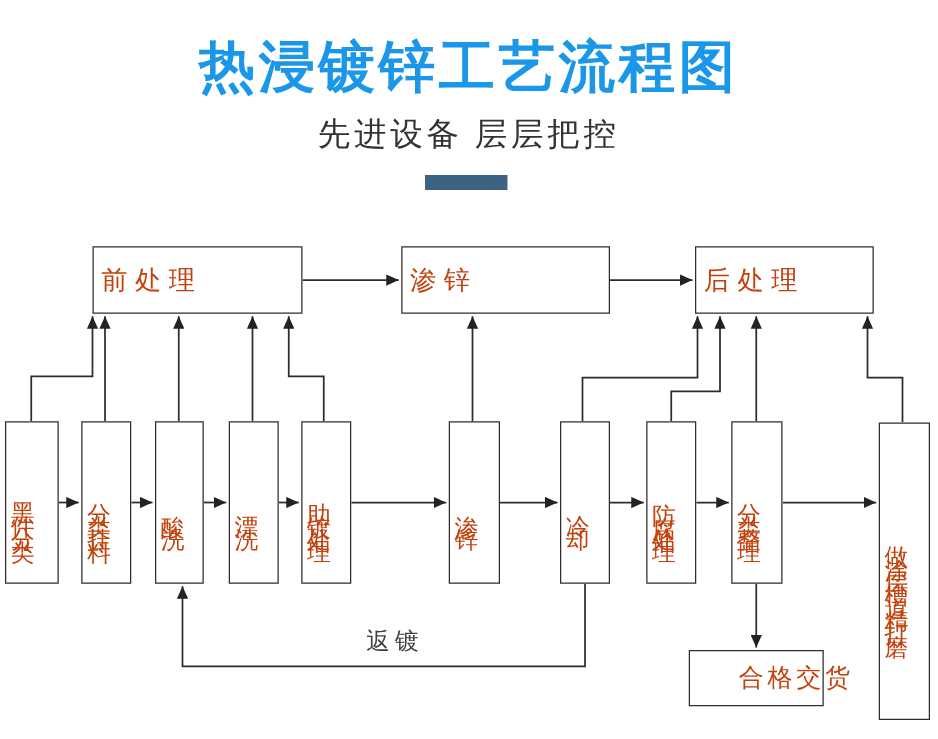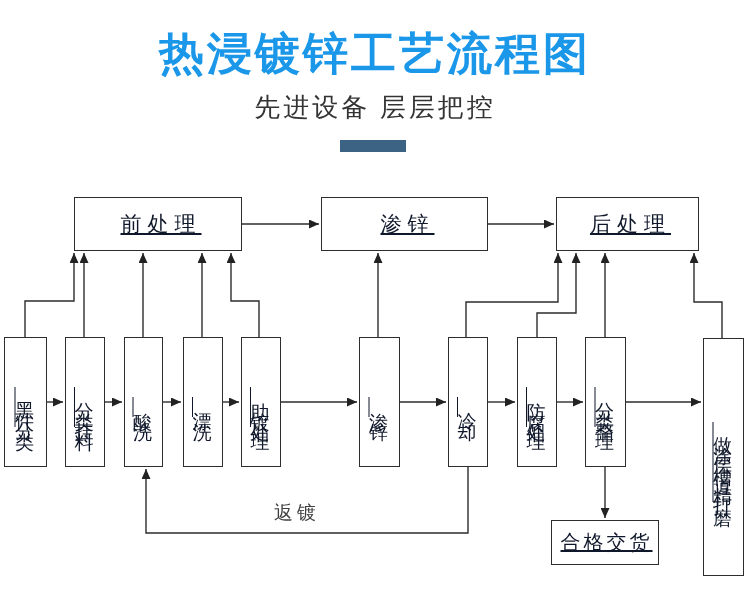--- a/index.html
+++ b/index.html
@@ -7,27 +7,27 @@
         font-family:"Liberation Sans",sans-serif;}
   
   .title{position:absolute;top:24px;left:0;width:100%;text-align:center;
          font-size:45px;font-weight:700;color:#1a97e8;letter-spacing:3px;}
   .subtitle{position:absolute;top:90px;left:0;width:100%;text-align:center;
             font-size:26px;color:#333;letter-spacing:3px;font-family:Liberation Serif, serif;}
   .divider{position:absolute;left:340px;top:140px;width:66px;height:12px;background:#3d6384;}
   
   #connectors{position:absolute;left:0;top:0;z-index:1;}
   .box{position:absolute;z-index:2;box-sizing:border-box;background:#fff;
-       border:1.5px solid #2d2d2d;display:flex;align-items:center;justify-content:center;
-       color:#0f172a;font-family:"DejaVu Serif","Liberation Serif",serif;text-decoration:underline;}
+       border:1.5px solid #2d2d2d;display:flex;align-items:center;justify-content:flex-start;
+       color:#c2410c;font-family:"DejaVu Serif","Liberation Serif",serif;}
   .hbox span{font-size:21px;letter-spacing:6px;padding-left:6px;white-space:nowrap;}
   .vbox span{writing-mode:vertical-rl;text-orientation:upright;
              font-size:19px;letter-spacing:10px;padding-top:10px;}
-  .small span{font-size:20px;letter-spacing:3px;padding-left:3px;}
-  .loop-label{position:absolute;left:255px;top:500px;width:84px;z-index:2;text-align:center;
+  .small span{font-size:20px;letter-spacing:3px;padding-left:3px;margin-left:36px;}
+  .loop-label{position:absolute;left:255px;top:500px;width:84px;z-index:2;text-align:right;
               font-size:19px;letter-spacing:4px;color:#3f3f3f;
               font-family:"DejaVu Serif","Liberation Serif",serif;}
 </style>
 </head>
 <body>
 
 <div id="page">
 
   <div class="title">热浸镀锌工艺流程图</div>
   <div class="subtitle">先进设备 层层把控</div>

